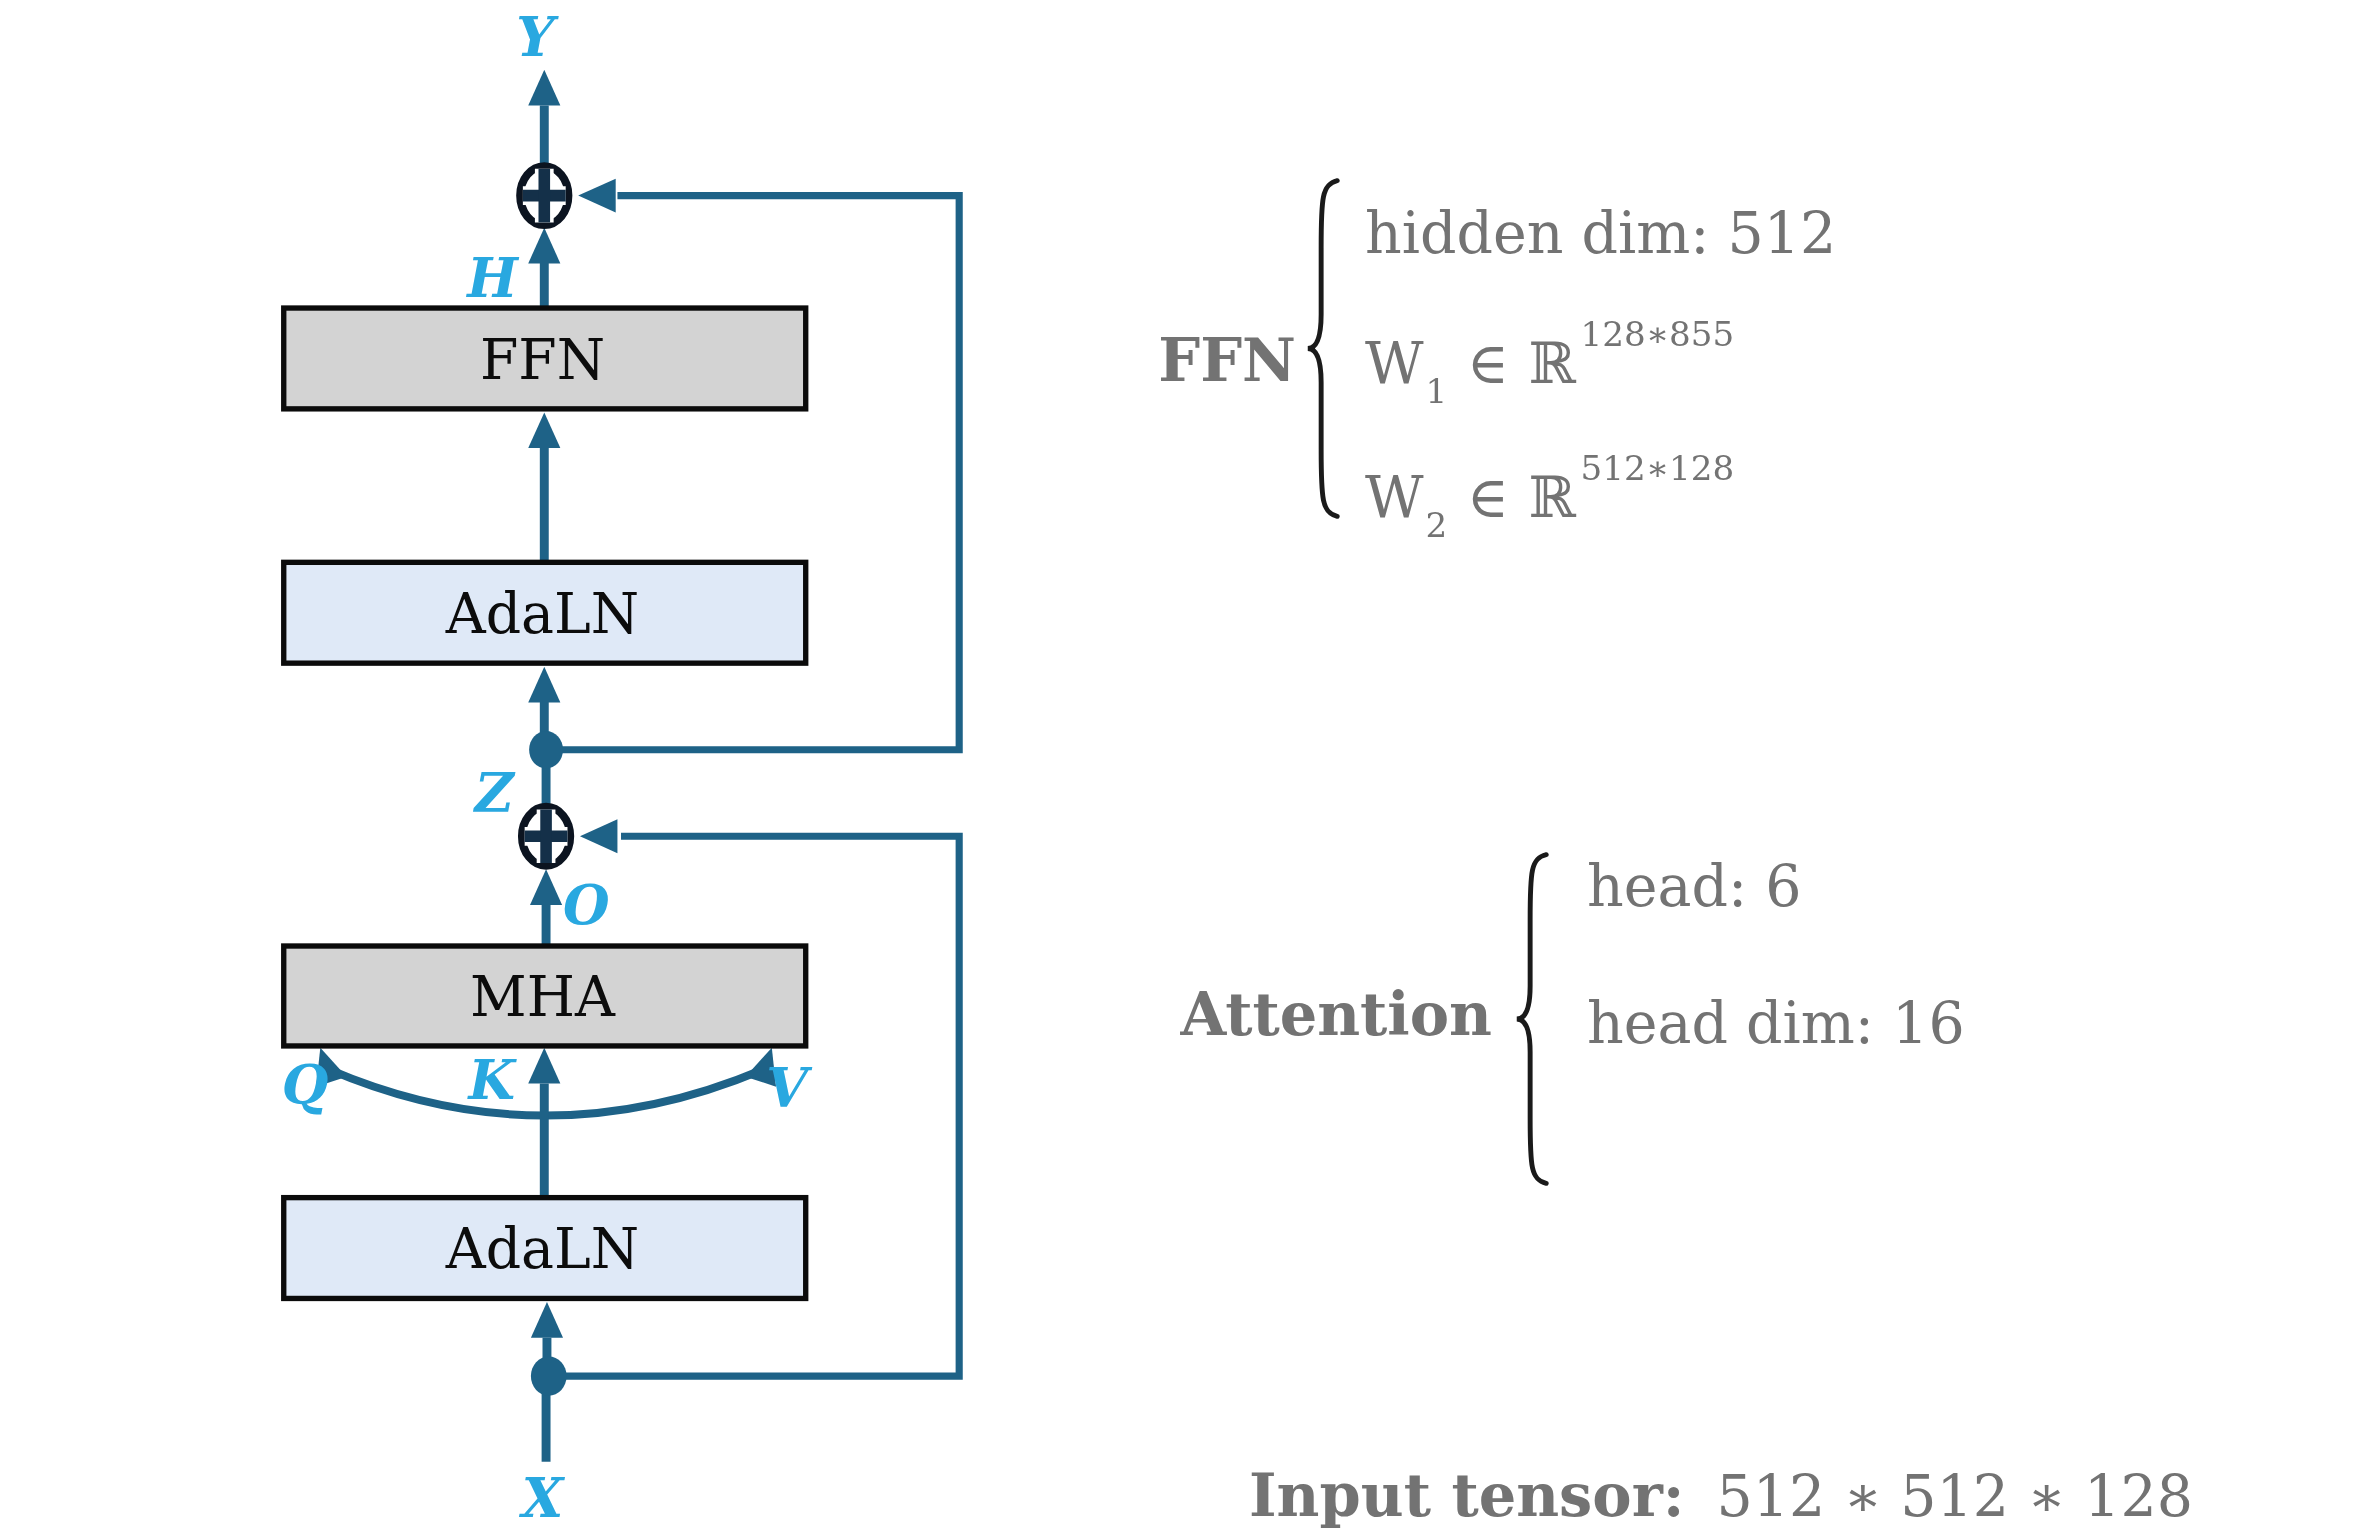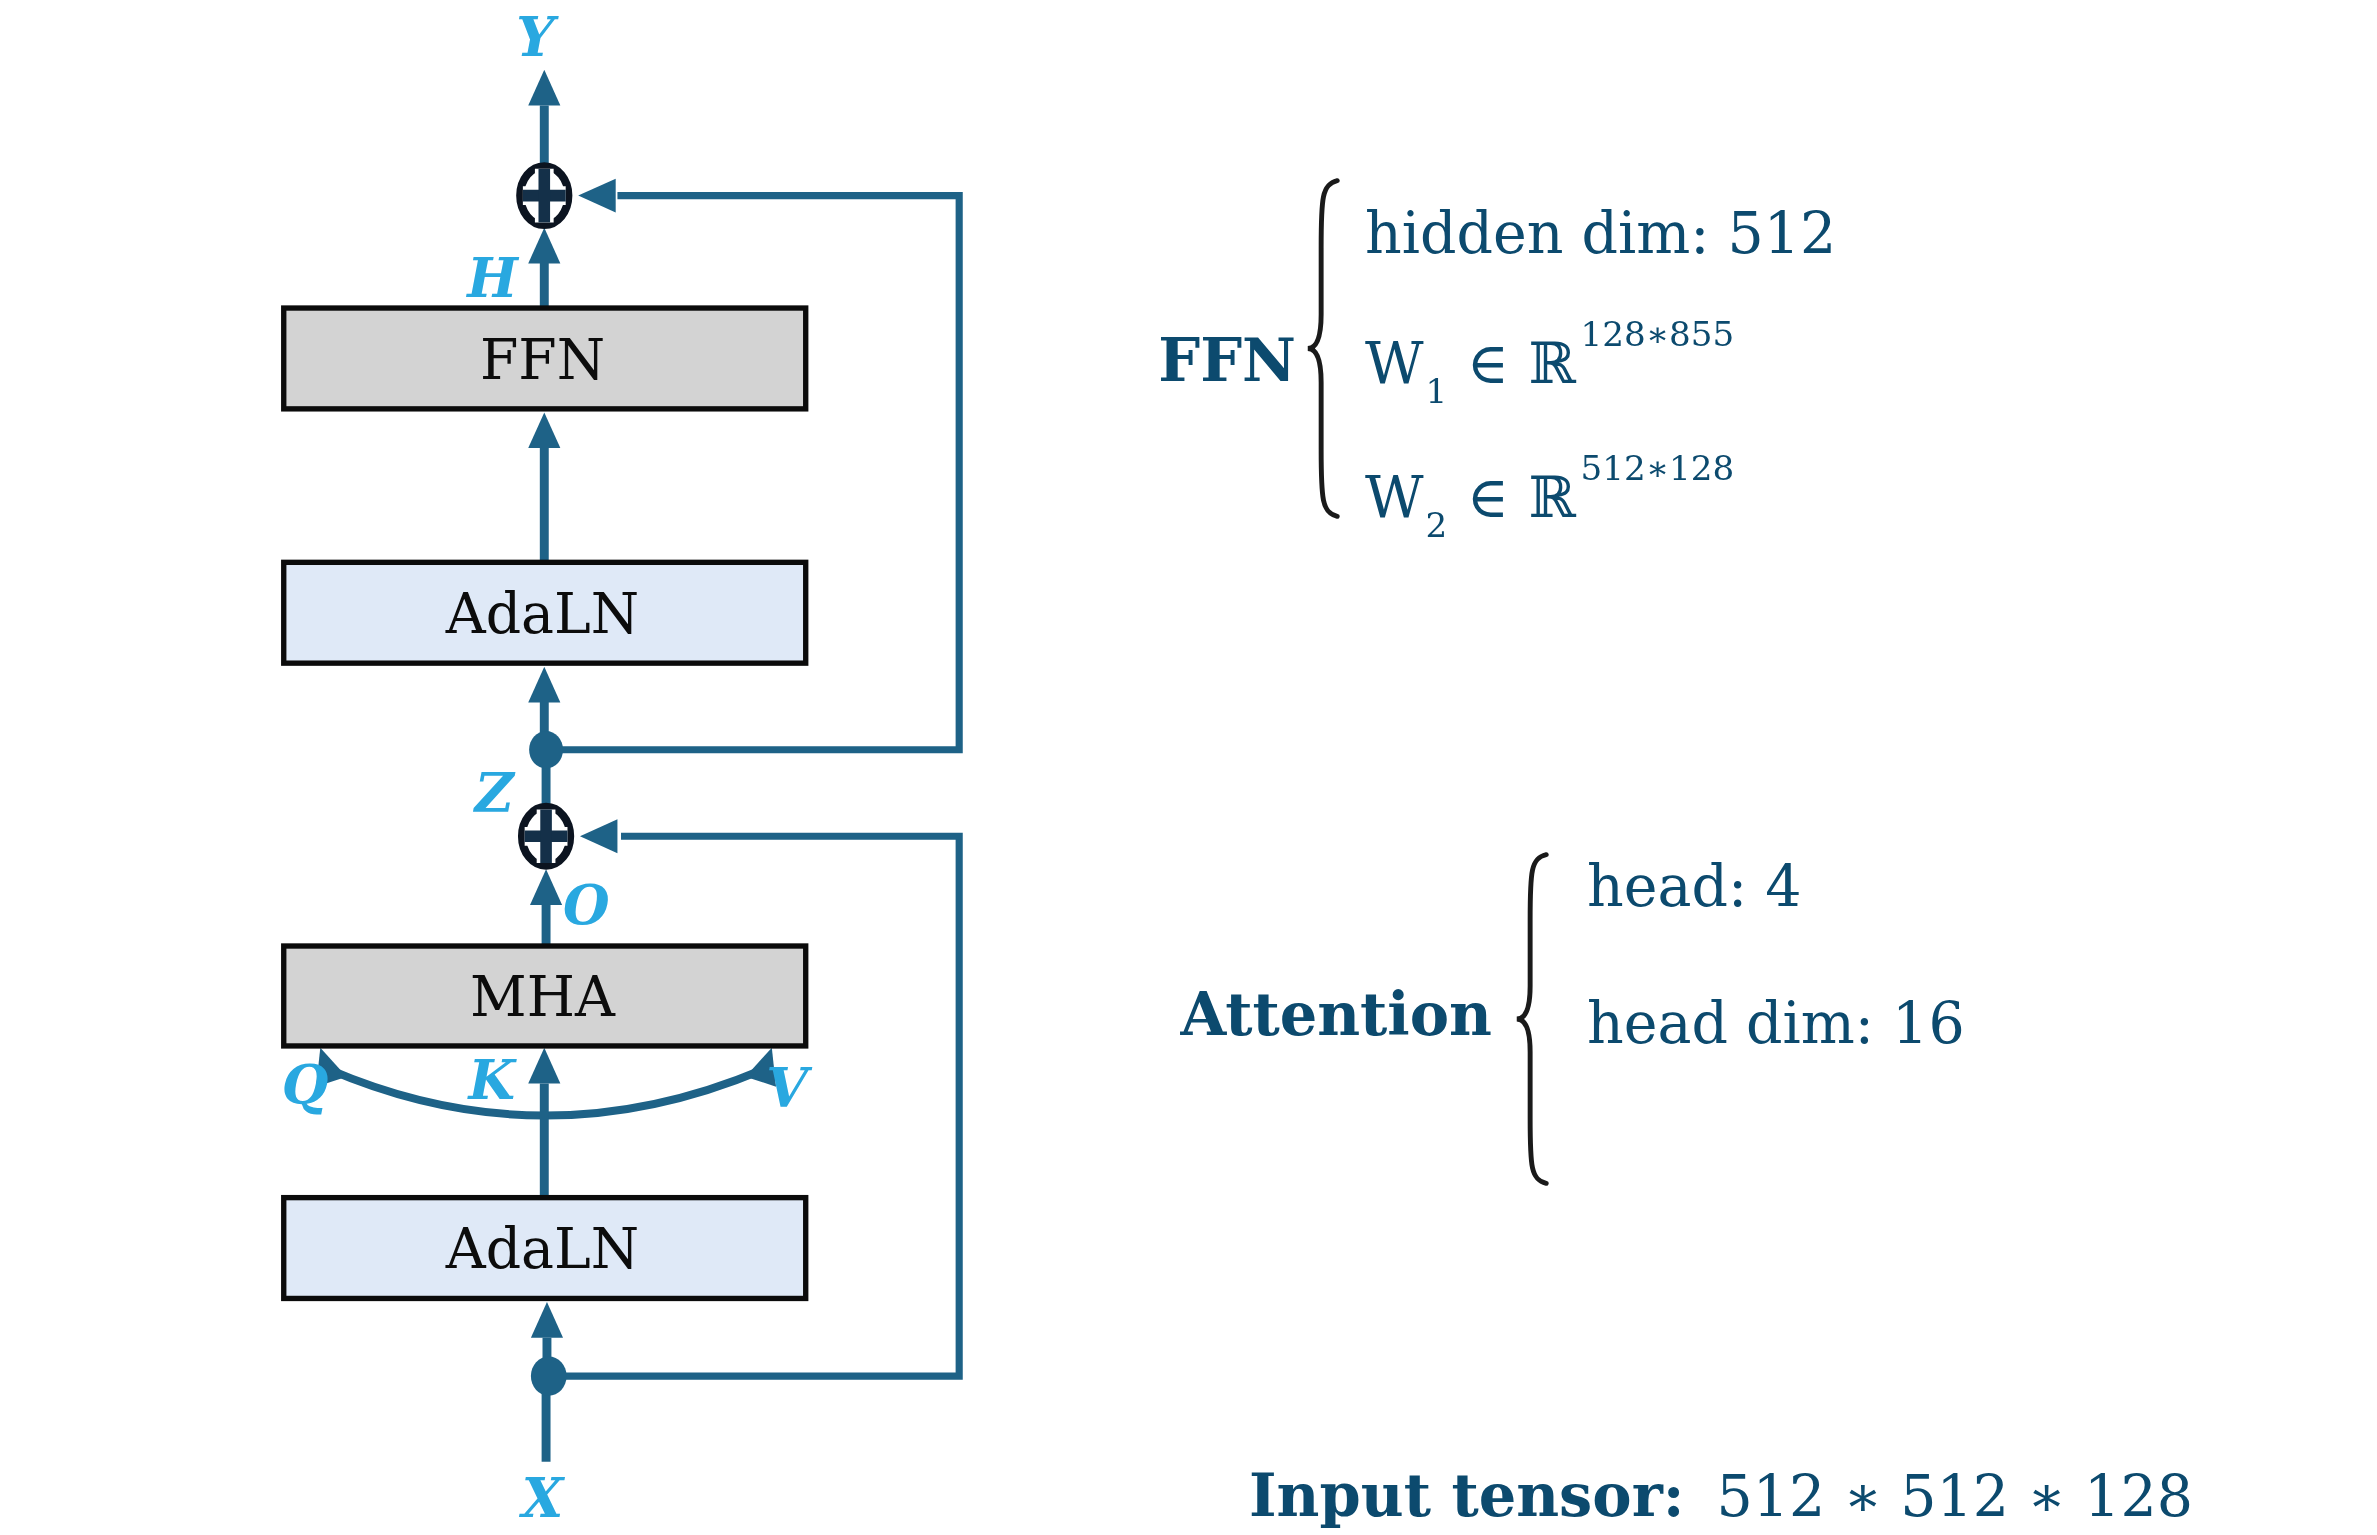--- a/index.html
+++ b/index.html
@@ -21,21 +21,21 @@
     fill: #29a8e0;
     text-anchor: middle;
   }
   .block-label {
     font-family: "DejaVu Serif", serif;
     font-size: 62px;
     fill: #0c0c0c;
     text-anchor: middle;
   }
 
-  .ann { position:absolute; color:#0c4a6e; font-size:57px; line-height:1.1; white-space:nowrap; }
+  .ann { position:absolute; color:#737373; font-size:57px; line-height:1.1; white-space:nowrap; }
   .ann-strong { font-weight:bold; font-size:59px;text-align:center; }
   .right-align { text-align:right; }
 
   .ann sub.sb { font-size:.6em; position:relative; top:.22em; margin-left:1.8px; }
   .ann sup.sp { font-size:.6em; position:relative; top:-.5em; margin-left:4.5px; }
   .rel { margin:0 19.6px; }
   .wterm + .wterm { margin-left:23px; }
   .brace { position:absolute; }
   .brace path { stroke:#1a1a1a; stroke-width:5.5; fill:none; stroke-linecap:round; }
 
@@ -152,21 +152,21 @@
     <span class="wterm"><span>W</span><sub class="sb">2</sub></span><span class="rel">∈</span><span>ℝ</span><sup class="sp">512∗128</sup>
   </div>
 
   <div class="ann ann-strong right-align" style="left:1151px; top:983px; width:341px;">Attention</div>
 
   <svg class="brace" style="left:1514px; top:852px;" width="43" height="334" viewBox="0 0 48 374">
     <path d="M 36 3 C 19 7 18 21 18 76 L 18 150 Q 18 187 3 187 Q 18 187 18 224 L 18 298 C 18 353 19 367 36 371"></path>
   </svg>
 
   <div class="ann" style="left:1587px; top:855px;">
-    <span>head: 4</span>
+    <span>head: 6</span>
   </div>
   <div class="ann" style="left:1587px; top:992px;">
     <span>head dim: 16</span>
   </div>
 
   <div class="ann" style="left:1249px; top:1464px;">
     <span class="ann-strong">Input tensor:</span><span class="it-value">512 ∗ 512 ∗ 128</span>
   </div>
 
 </div>

